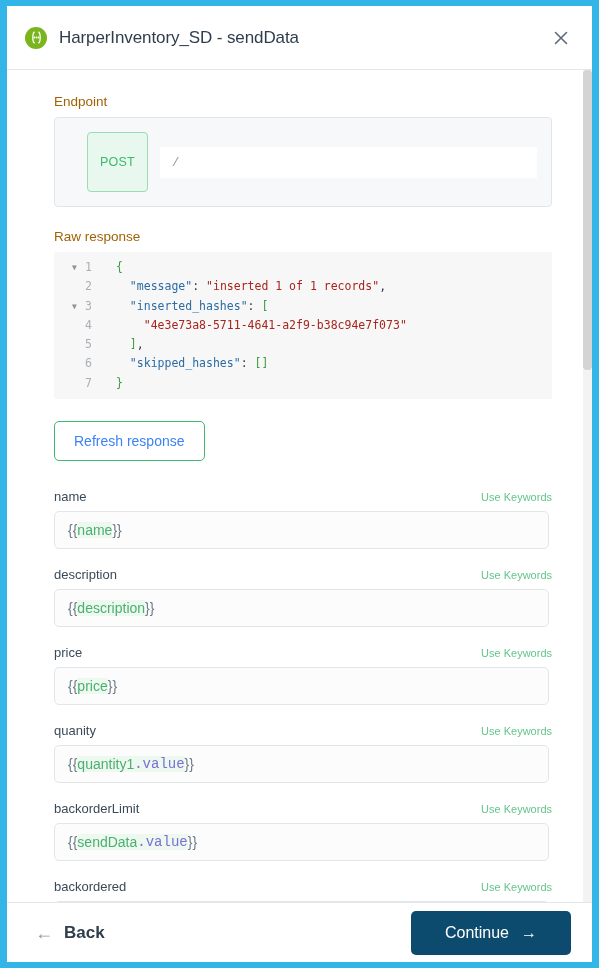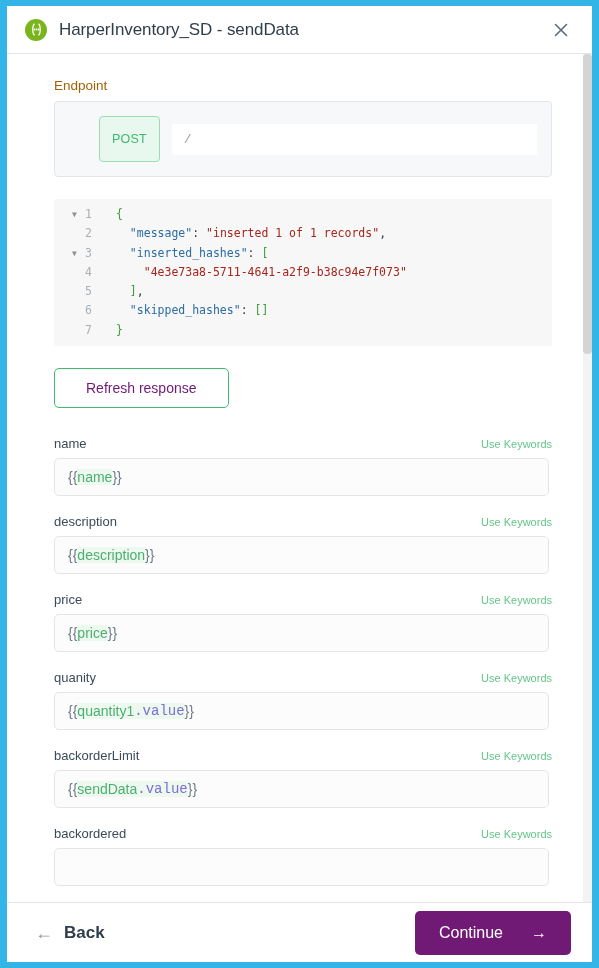--- a/index.html
+++ b/index.html
@@ -23,21 +23,21 @@
     width: 585px; height: 956px;
     background: #ffffff;
     display: flex;
     flex-direction: column;
     overflow: hidden;
   }
 
   
   .modal-header {
     flex: 0 0 auto;
-    height: 48px;
+    height: 64px;
     display: flex;
     align-items: center;
     padding: 0 18px 0 18px;
     border-bottom: 1px solid #e4e7ea;
     background: #fff;
   }
   .app-icon {
     width: 22px; height: 22px;
     border-radius: 50%;
     background: #7ab51d;
@@ -100,22 +100,22 @@
     display: flex;
     align-items: center;
     margin-bottom: 22px;
   }
   .method-badge {
     background: #e8f8ee;
     border: 1px solid #9bdcb4;
     color: #3dba6e;
     border-radius: 4px;
     font-size: 12.5px;
-    padding: 15px 12px;
-    margin-left: 32px;
+    padding: 22px 12px;
+    margin-left: 20px;
     margin-right: 12px;
     flex: 0 0 auto;
     letter-spacing: 0.2px;
   }
   .endpoint-path {
     flex: 1 1 auto;
     background: #ffffff;
     height: 31px;
     display: flex;
     align-items: center;
@@ -161,25 +161,25 @@
   }
   .tok-key { color: #2b6ca3; }
   .tok-str { color: #a6261d; }
   .tok-punc { color: #3b9c3b; }
   .tok-plain { color: #333a40; }
 
   
   .refresh-btn {
     display: inline-block;
     border: 1px solid #3dba6e;
-    color: #701a75;
+    color: #3b82f6;
     background: #ffffff;
     border-radius: 5px;
     font-size: 14px;
-    padding: 11px 31px;
+    padding: 11px 19px;
     cursor: pointer;
     margin-bottom: 28px;
   }
 
   
   .field { margin-bottom: 18px; }
   .field-head {
     display: flex;
     align-items: flex-end;
     justify-content: space-between;
@@ -234,29 +234,29 @@
     display: flex;
     align-items: center;
     gap: 11px;
     font-size: 17px;
     font-weight: bold;
     color: #2f3d4c;
     cursor: pointer;
   }
   .back-arrow { color: #8d969f; font-size: 18px; font-weight: normal; line-height: 1; }
   .continue-btn {
-    background: #701a75;
+    background: #0c4a6e;
     color: #ffffff;
     border: none;
     border-radius: 5px;
     font-size: 16px;
-    padding: 13px 24px;
-    display: flex;
-    align-items: center;
-    gap: 28px;
+    padding: 13px 34px;
+    display: flex;
+    align-items: center;
+    gap: 12px;
     cursor: pointer;
     font-family: "Liberation Sans", sans-serif;
   }
 </style>
 </head>
 <body>
 
 <div class="frame">
   <div class="modal">
 
@@ -279,20 +279,21 @@
     </div>
 
     <div class="modal-body">
 
       <div class="section-label">Endpoint</div>
       <div class="endpoint-box">
         <span class="method-badge">POST</span>
         <span class="endpoint-path">/</span>
       </div>
 
+      <div class="section-label">Raw response</div>
       <div class="code-block">
         <div class="gutter" id="gutter">
             <div class="gutter-row"><span class="fold">▼</span><span>1</span></div>
             <div class="gutter-row"><span>2</span></div>
             <div class="gutter-row"><span class="fold">▼</span><span>3</span></div>
             <div class="gutter-row"><span>4</span></div>
             <div class="gutter-row"><span>5</span></div>
             <div class="gutter-row"><span>6</span></div>
             <div class="gutter-row"><span>7</span></div>
           </div>

